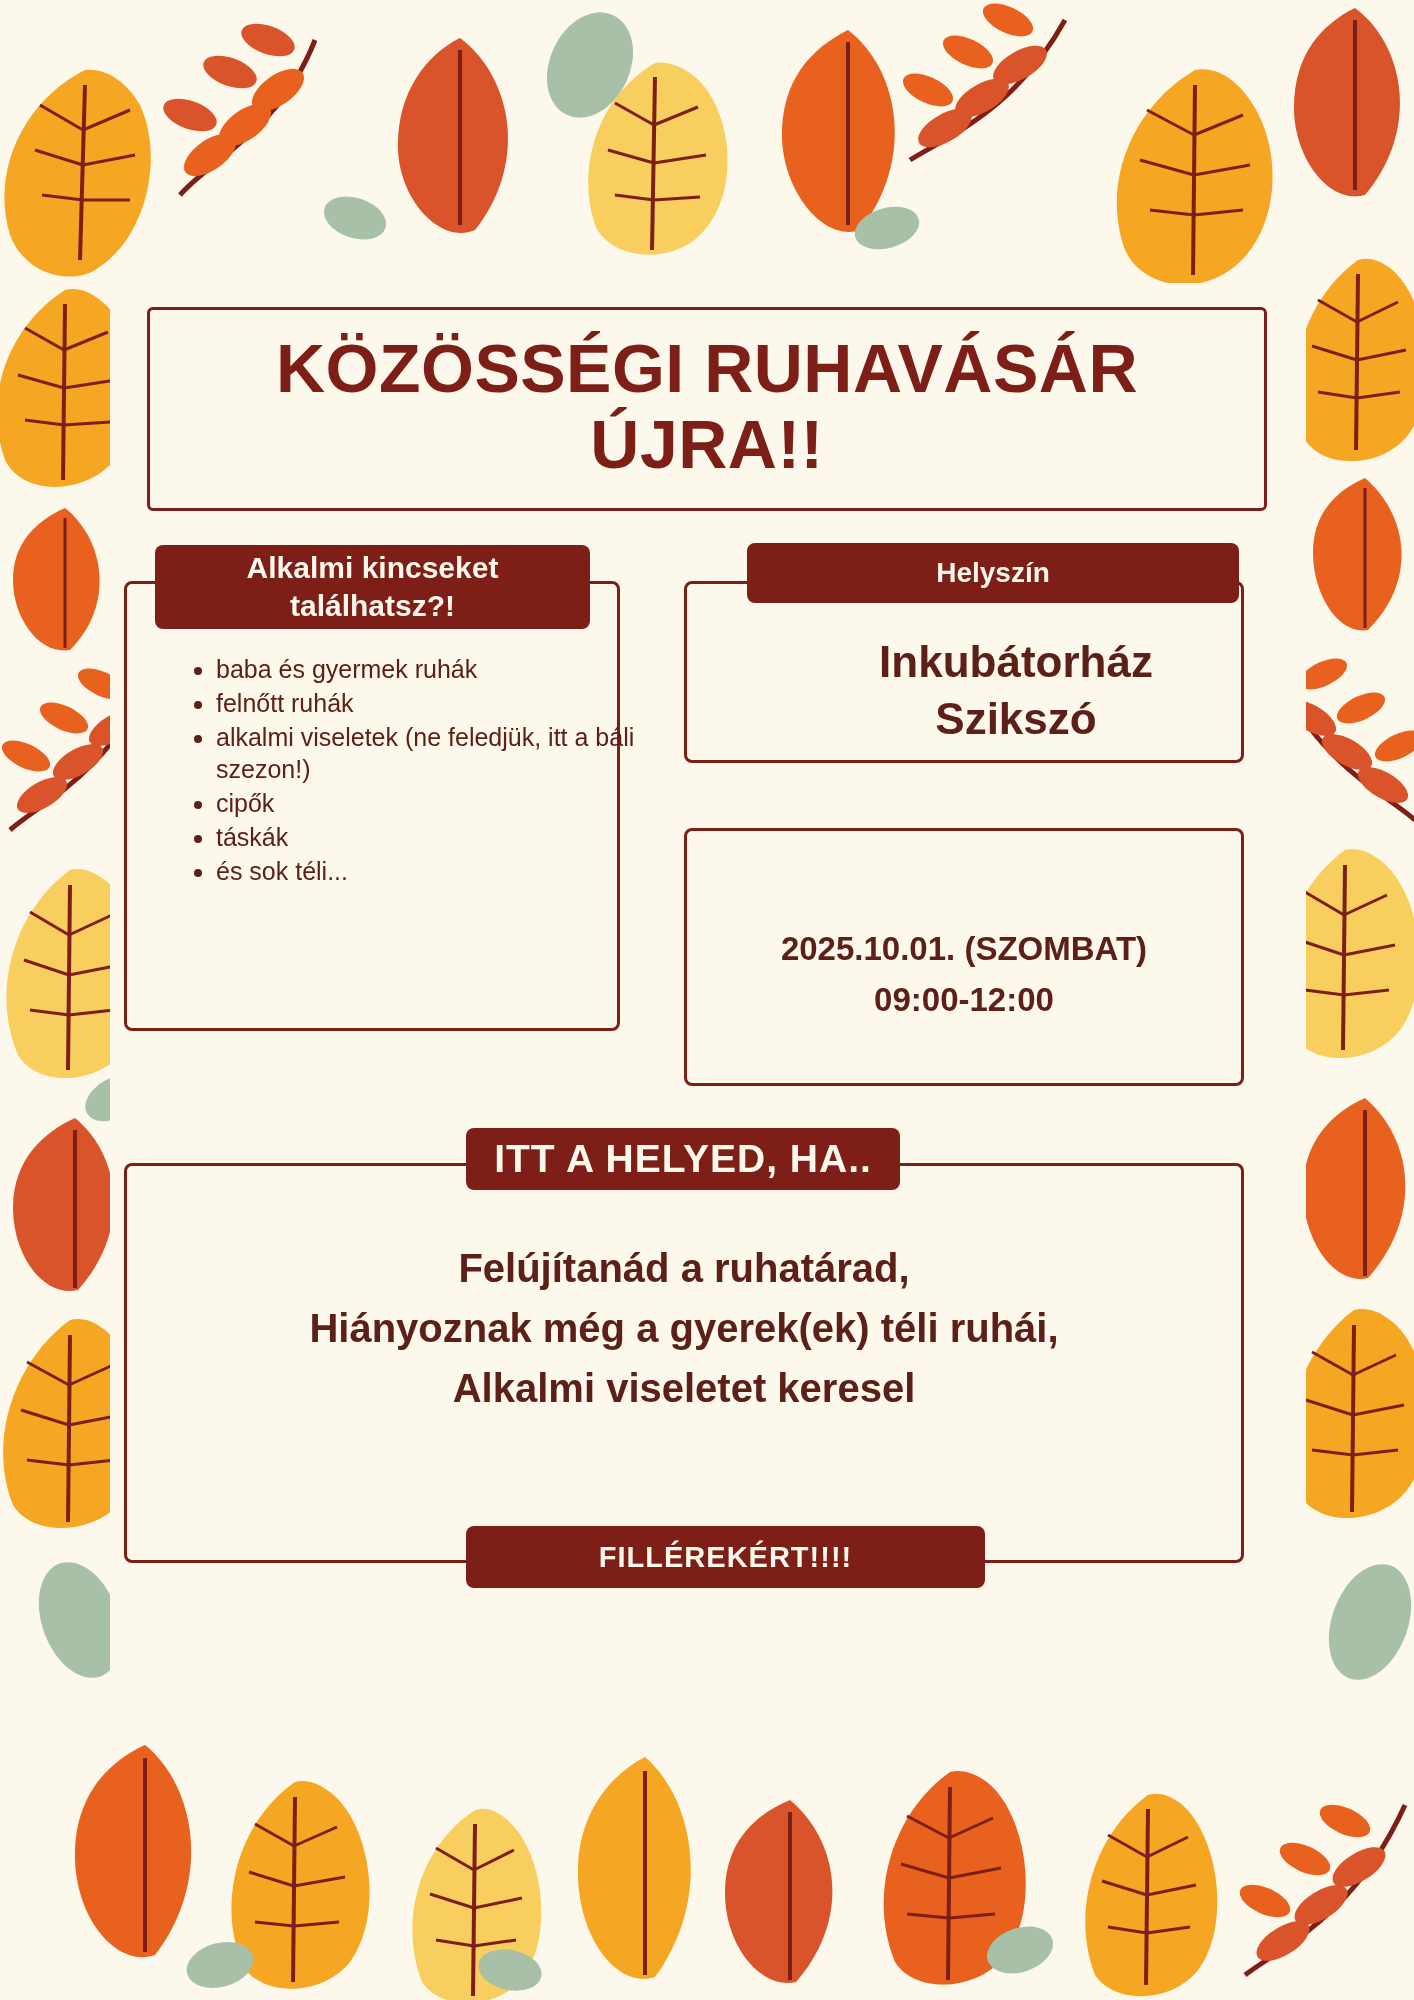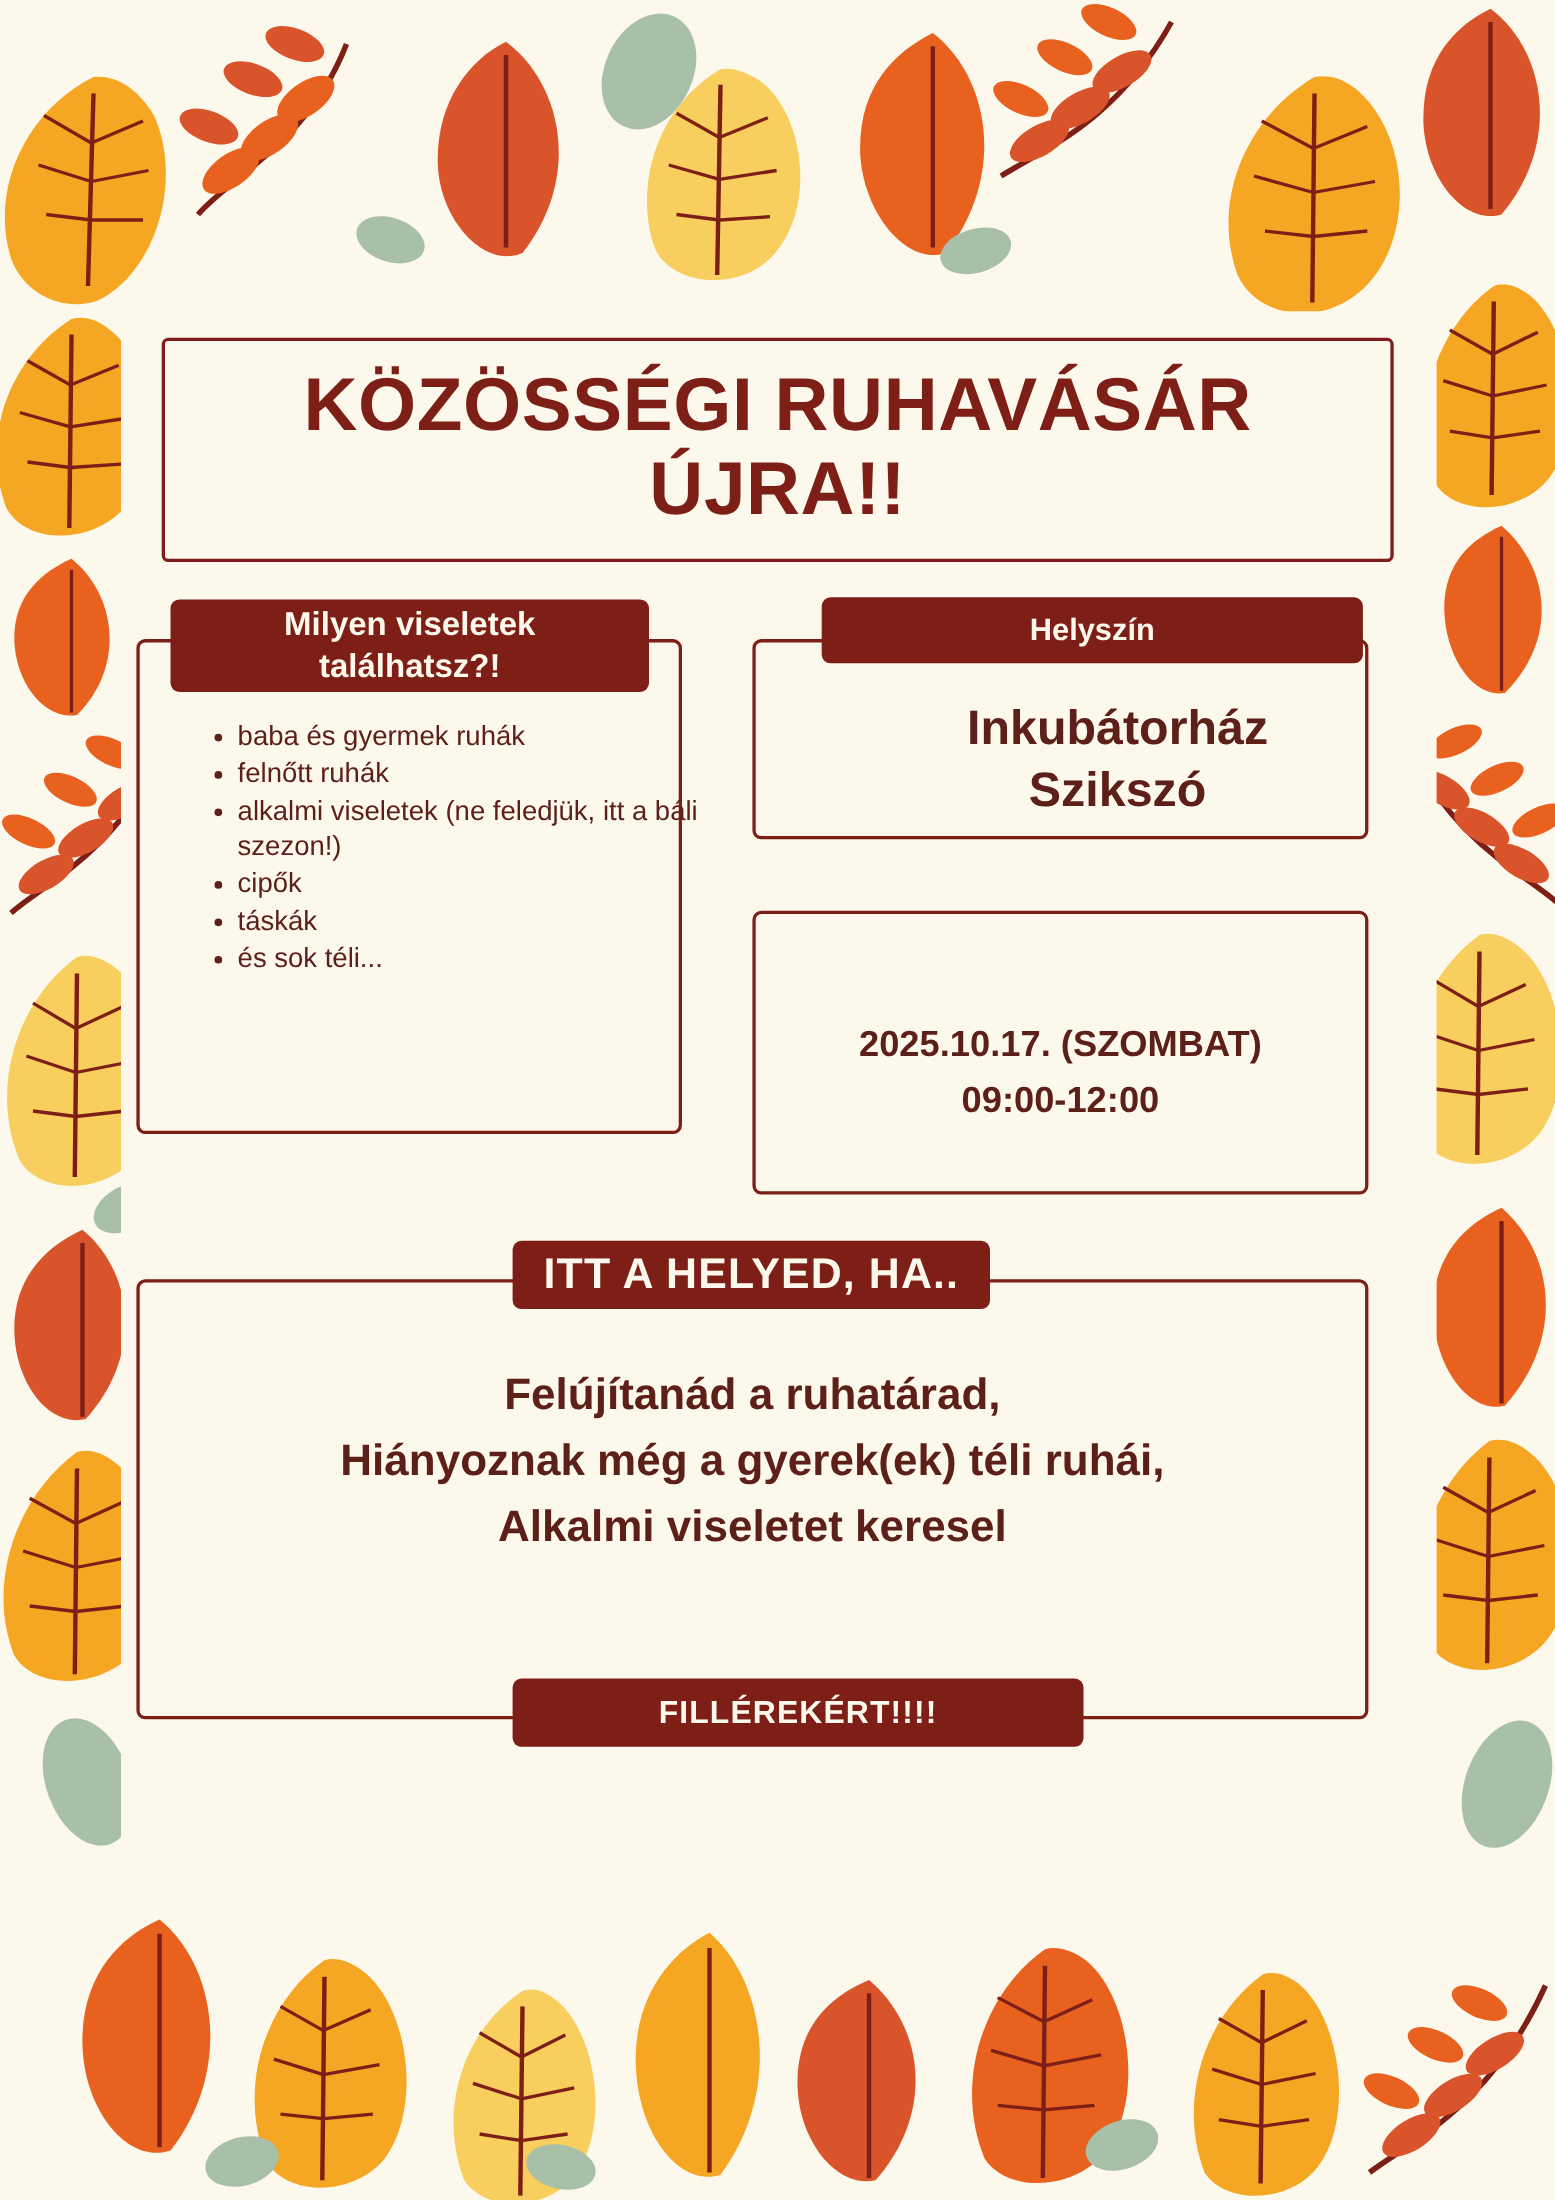--- a/index.html
+++ b/index.html
@@ -445,21 +445,21 @@
     <div class="inner">
 
       <div class="title-box">
         <div class="title-text">KÖZÖSSÉGI RUHAVÁSÁR</div>
         <div class="title-text">ÚJRA!!</div>
       </div>
 
       <div class="card" id="treasures-card"></div>
       <div class="ribbon" id="treasures-ribbon">
         <div>
-          <span>Milyen viseletek</span>
+          <span>Alkalmi kincseket</span>
           <span>találhatsz?!</span>
         </div>
       </div>
       <ul class="treasure-list">
         <li>baba és gyermek ruhák</li>
         <li>felnőtt ruhák</li>
         <li>alkalmi viseletek (ne feledjük, itt a báli szezon!)</li>
         <li>cipők</li>
         <li>táskák</li>
         <li>és sok téli...</li>
@@ -469,21 +469,21 @@
       <div class="ribbon" id="venue-ribbon">
         <span>Helyszín</span>
       </div>
       <div class="venue-text">
         <div>Inkubátorház</div>
         <div>Szikszó</div>
       </div>
 
       <div class="card" id="time-card"></div>
       <div class="time-text">
-        <div>2025.10.17. (SZOMBAT)</div>
+        <div>2025.10.01. (SZOMBAT)</div>
         <div>09:00-12:00</div>
       </div>
 
       <div class="card" id="bottom-card"></div>
       <div class="ribbon" id="bottom-ribbon-top">
         <span>ITT A HELYED, HA..</span>
       </div>
       <div class="bottom-text">
         <span>Felújítanád a ruhatárad,</span>
         <span>Hiányoznak még a gyerek(ek) téli ruhái,</span>

